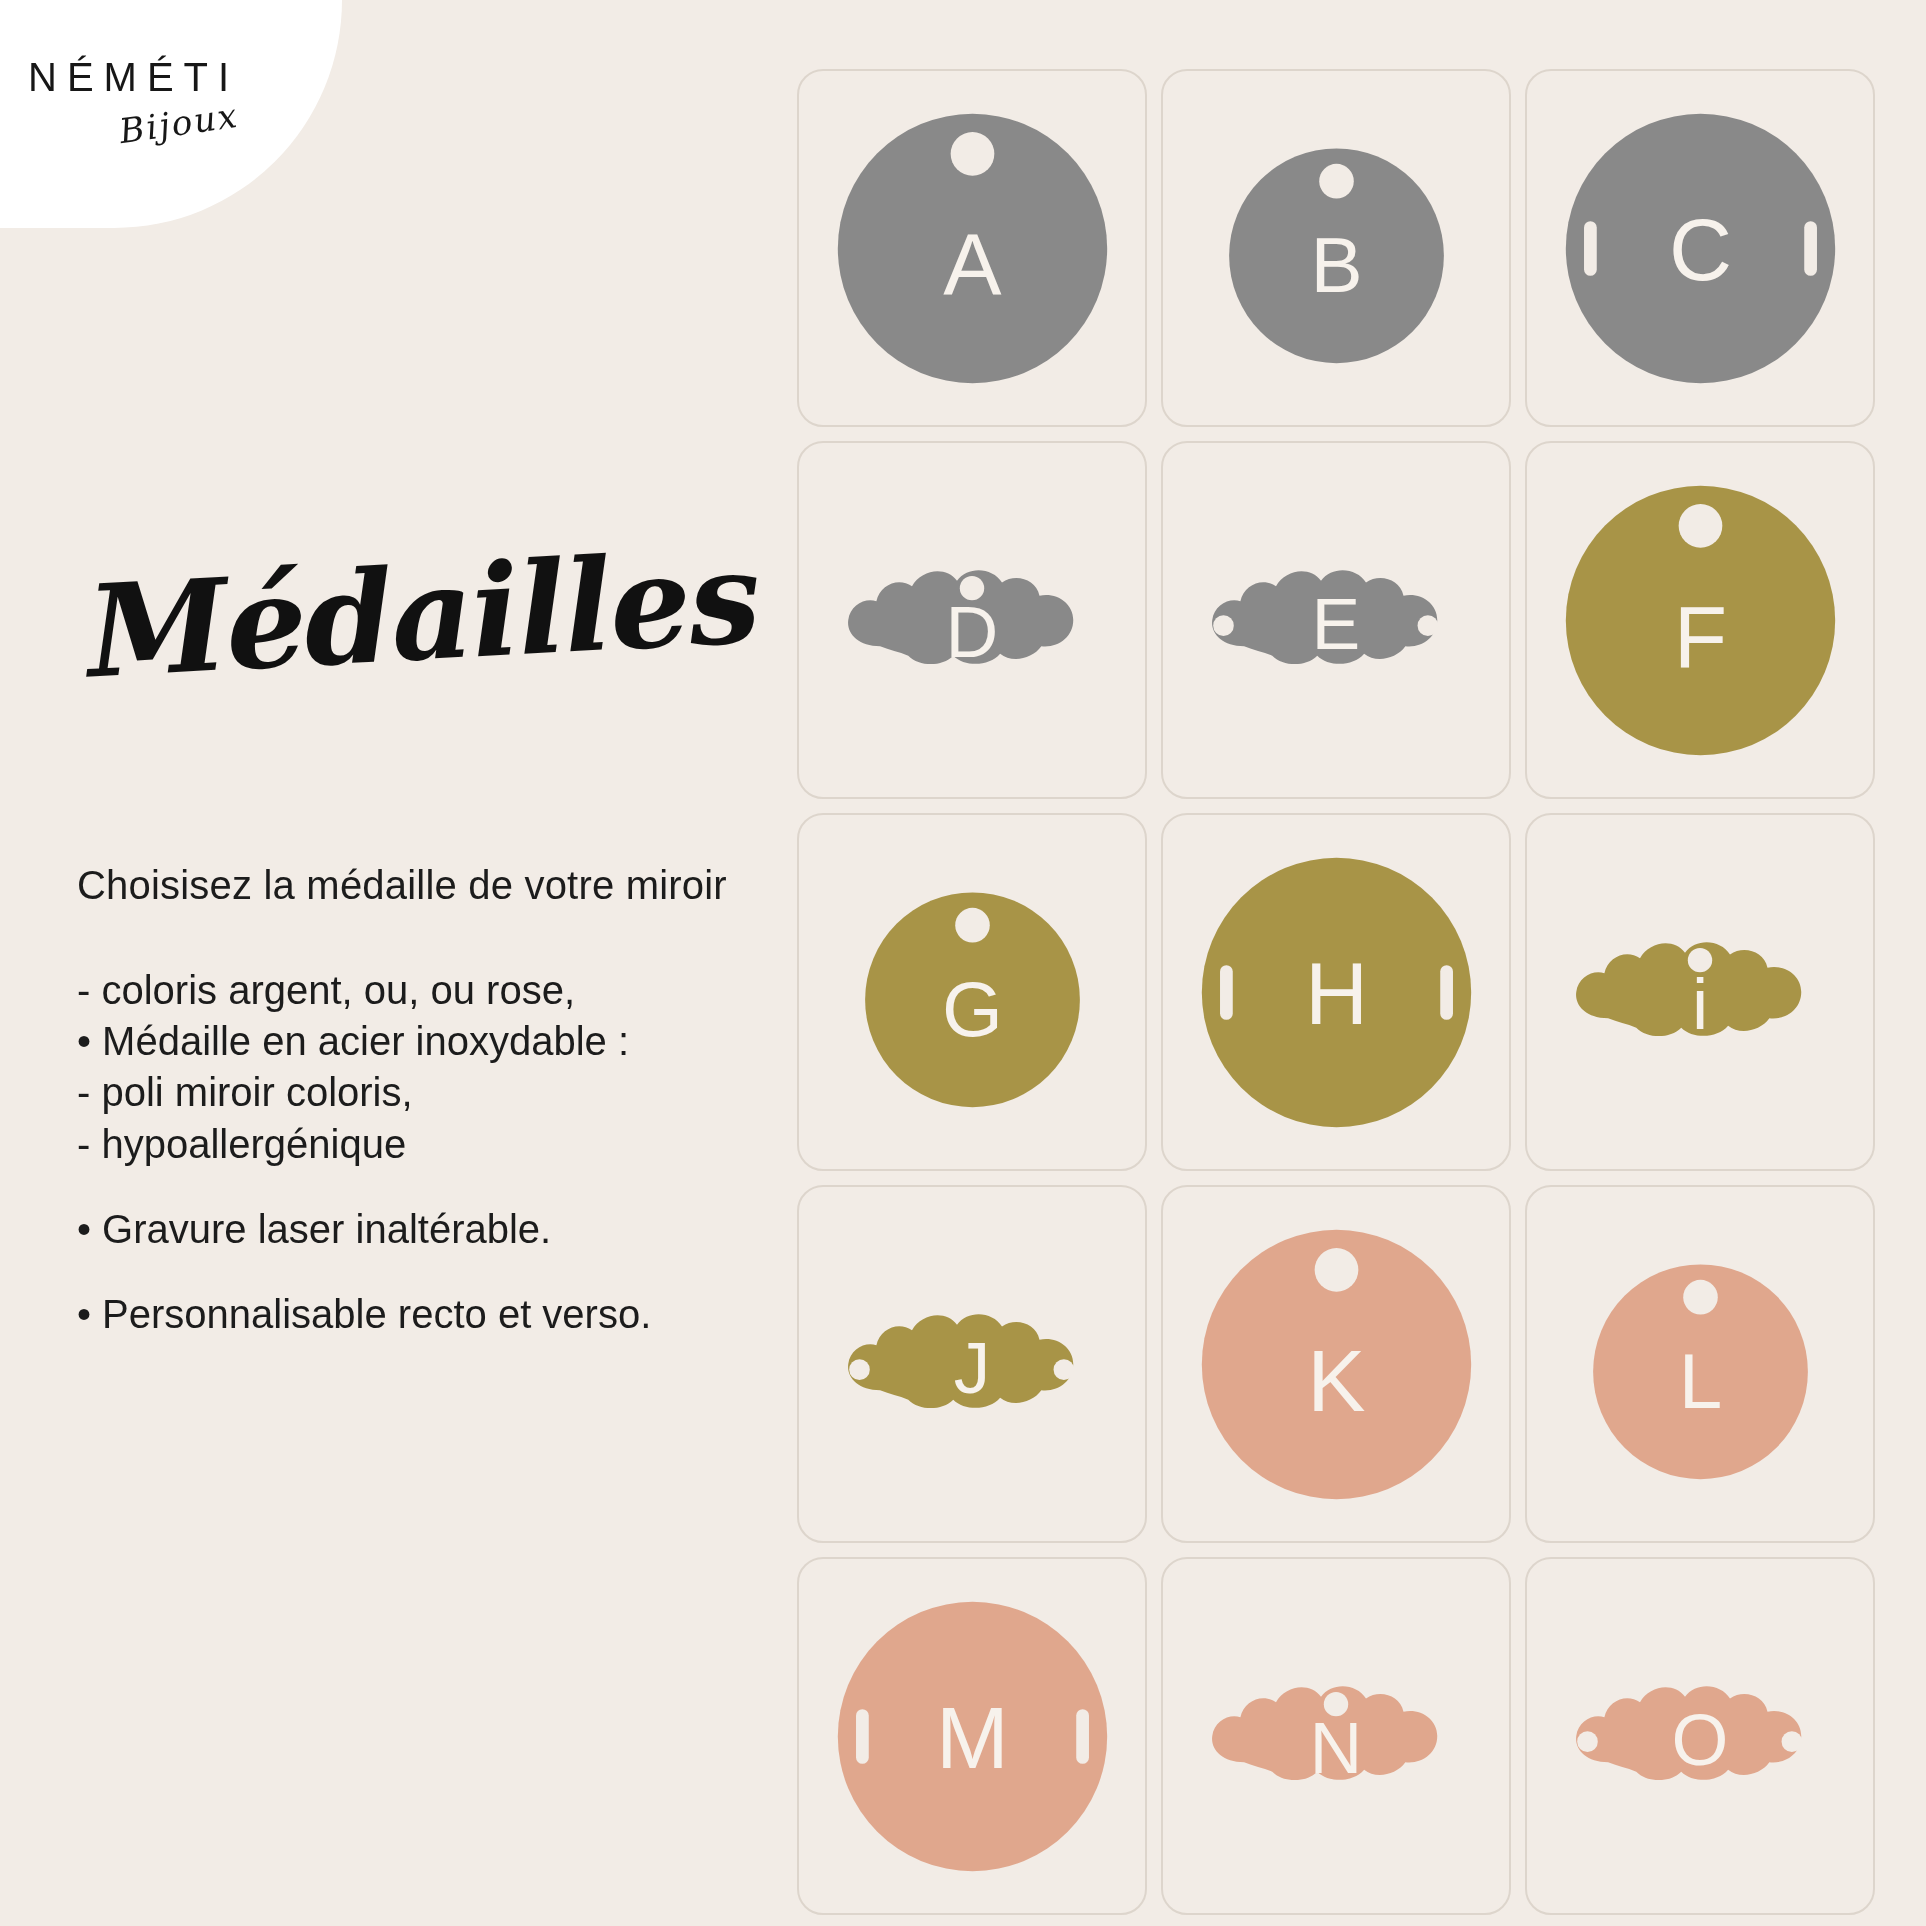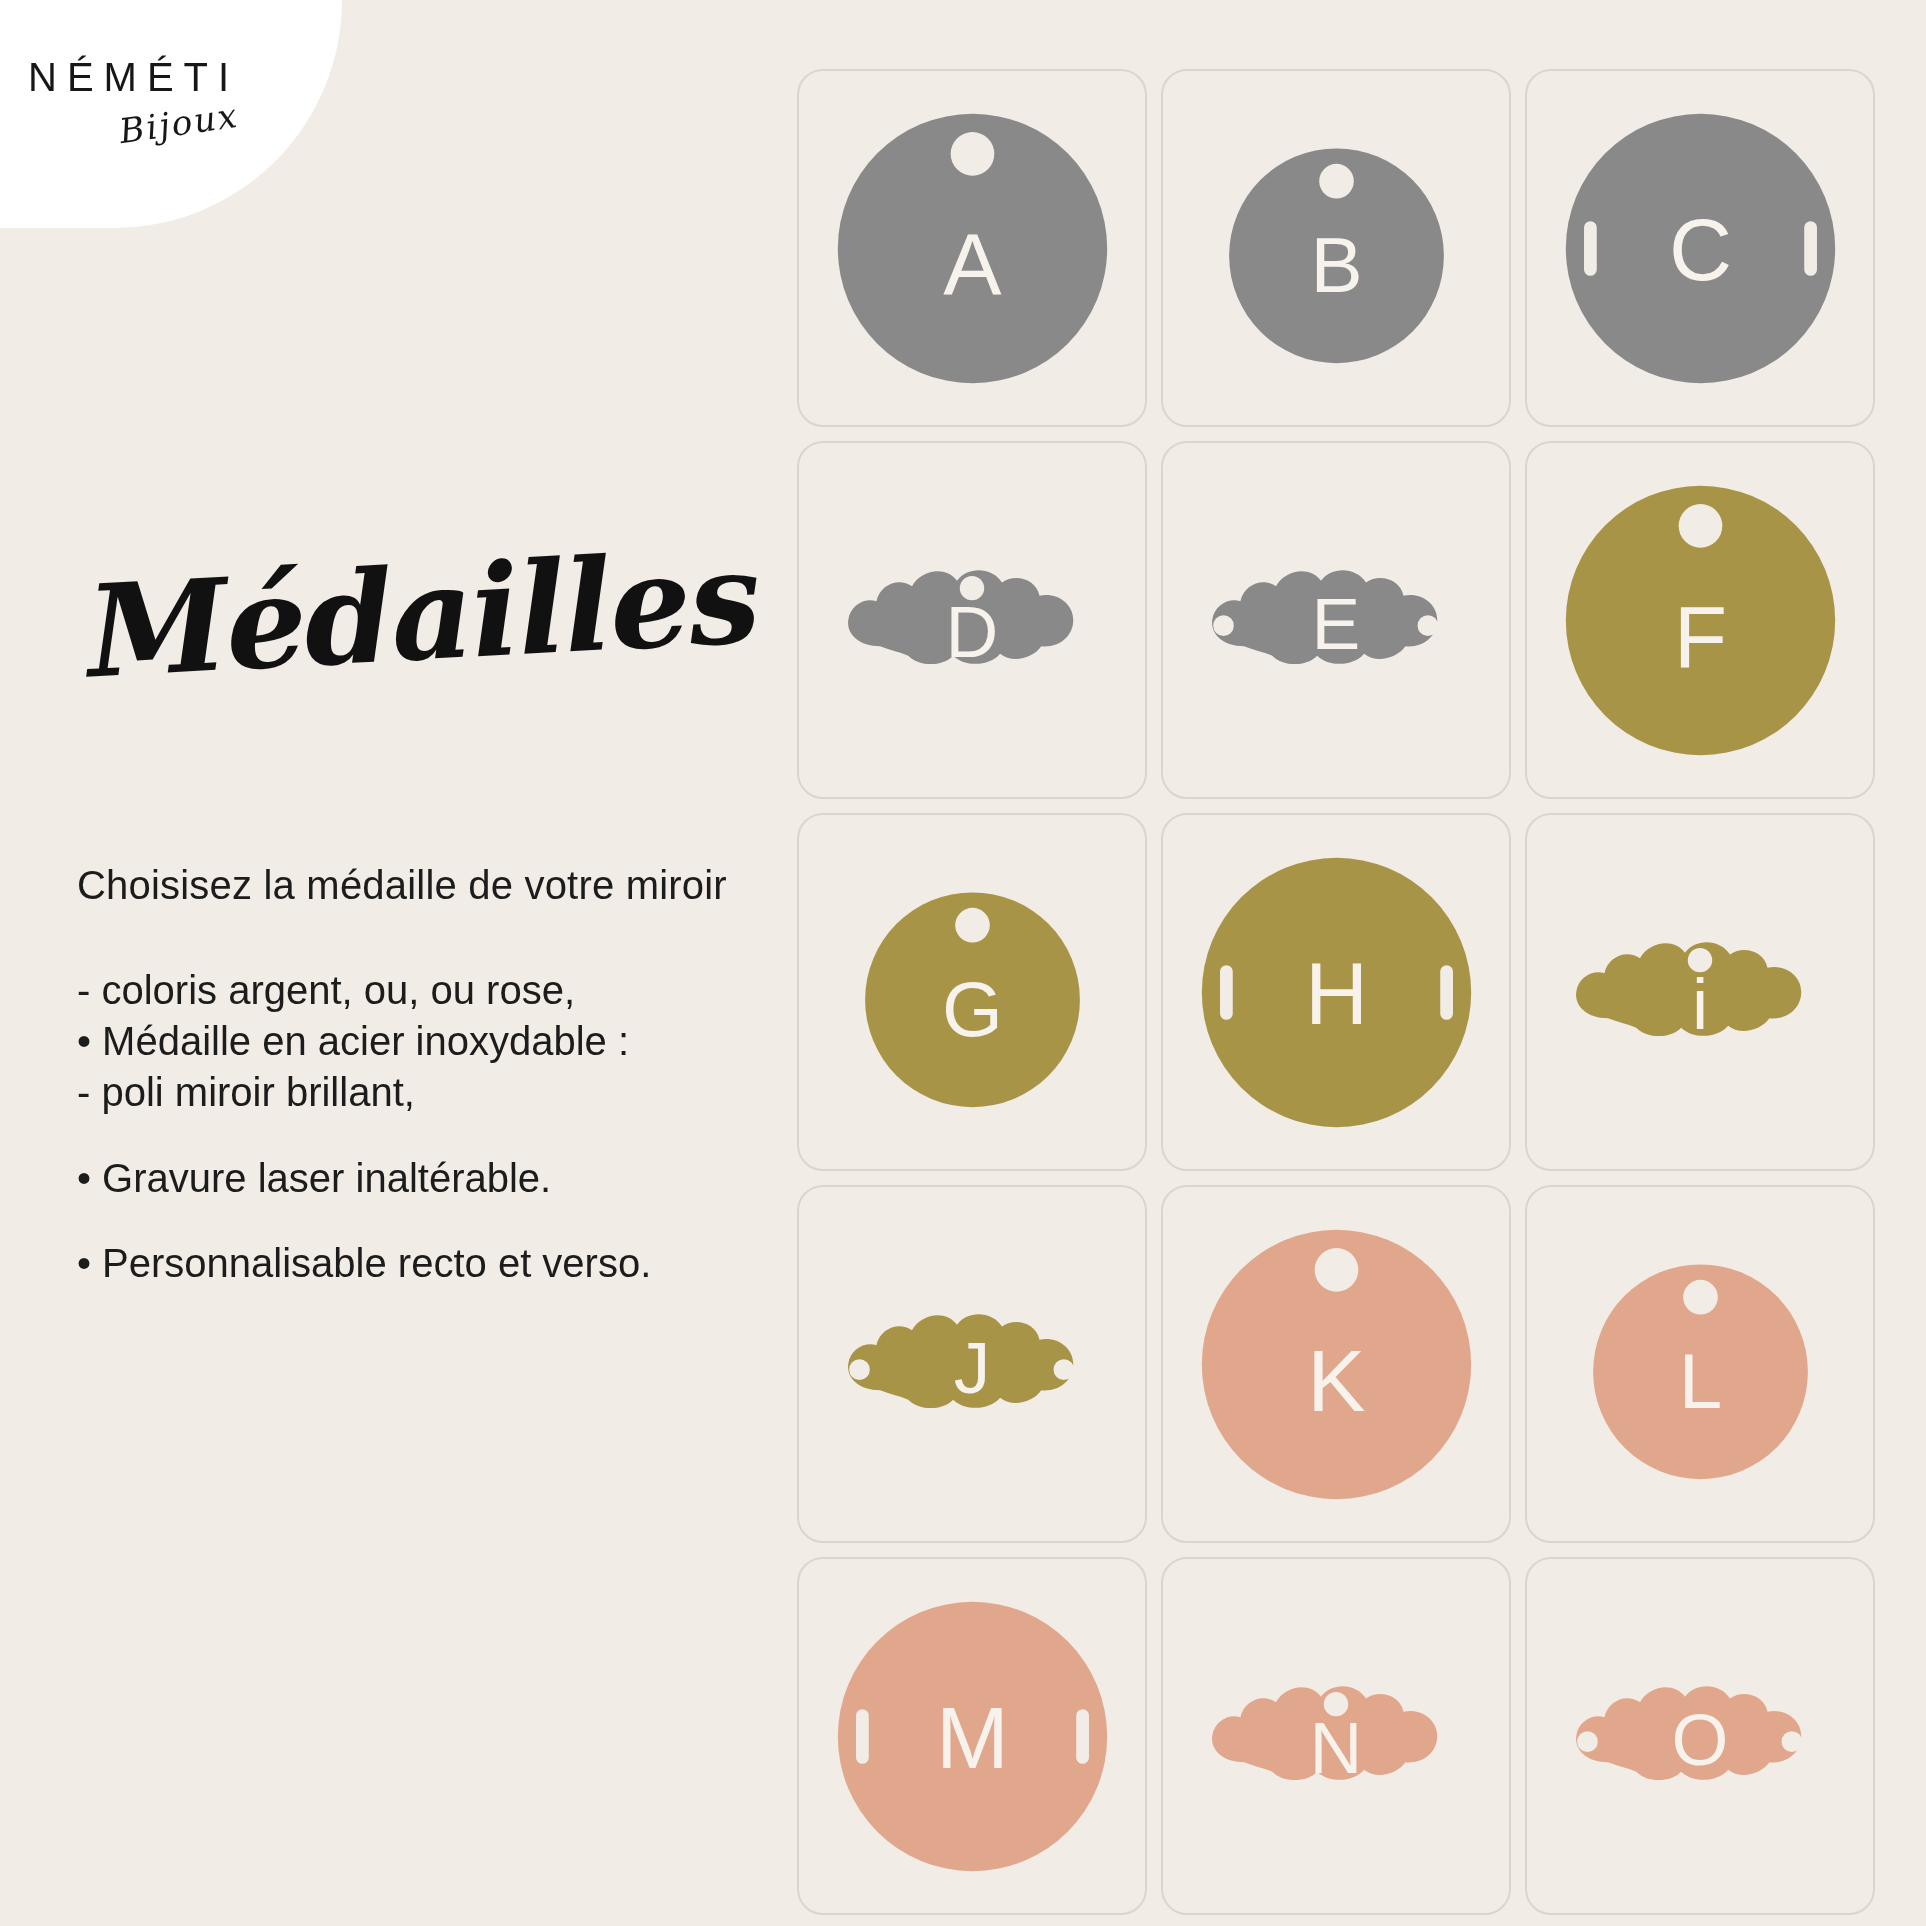--- a/index.html
+++ b/index.html
@@ -92,21 +92,22 @@
   <div class="logo-sub">Bijoux</div>
 </div>
 
 <div class="left">
   <div class="title">Médailles</div>
   <div class="lead">Choisisez la médaille de votre miroir</div>
   <div class="bullets">
     <div class="blk">
       <div class="bline">- coloris argent, ou, ou rose,</div>
       <div class="bline">• Médaille en acier inoxydable :</div>
-      <div class="bline">- poli miroir brillant,</div>
+      <div class="bline">- poli miroir coloris,</div>
+      <div class="bline">- hypoallergénique</div>
     </div>
     <div class="blk">
       <div class="bline">• Gravure laser inaltérable.</div>
     </div>
     <div class="blk">
       <div class="bline">• Personnalisable recto et verso.</div>
     </div>
   </div>
 </div>
 

